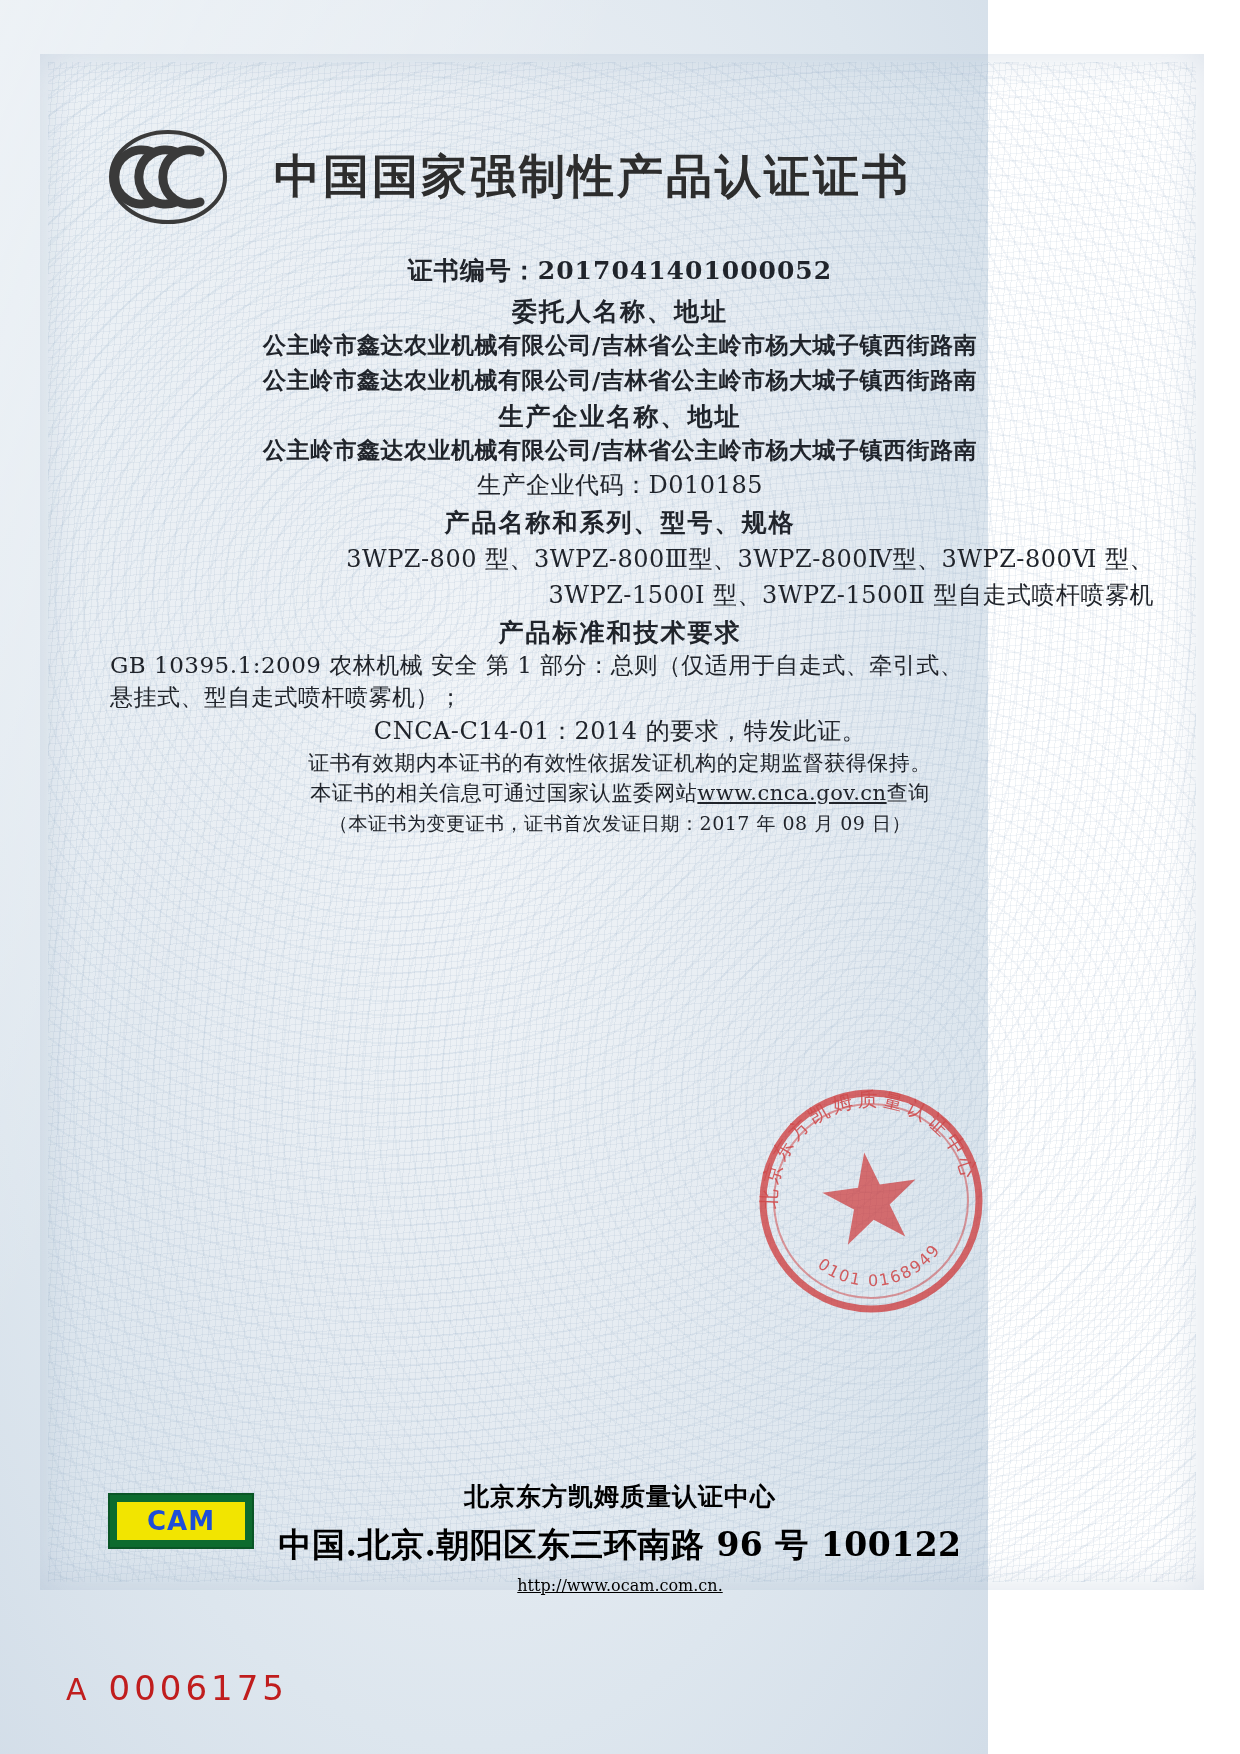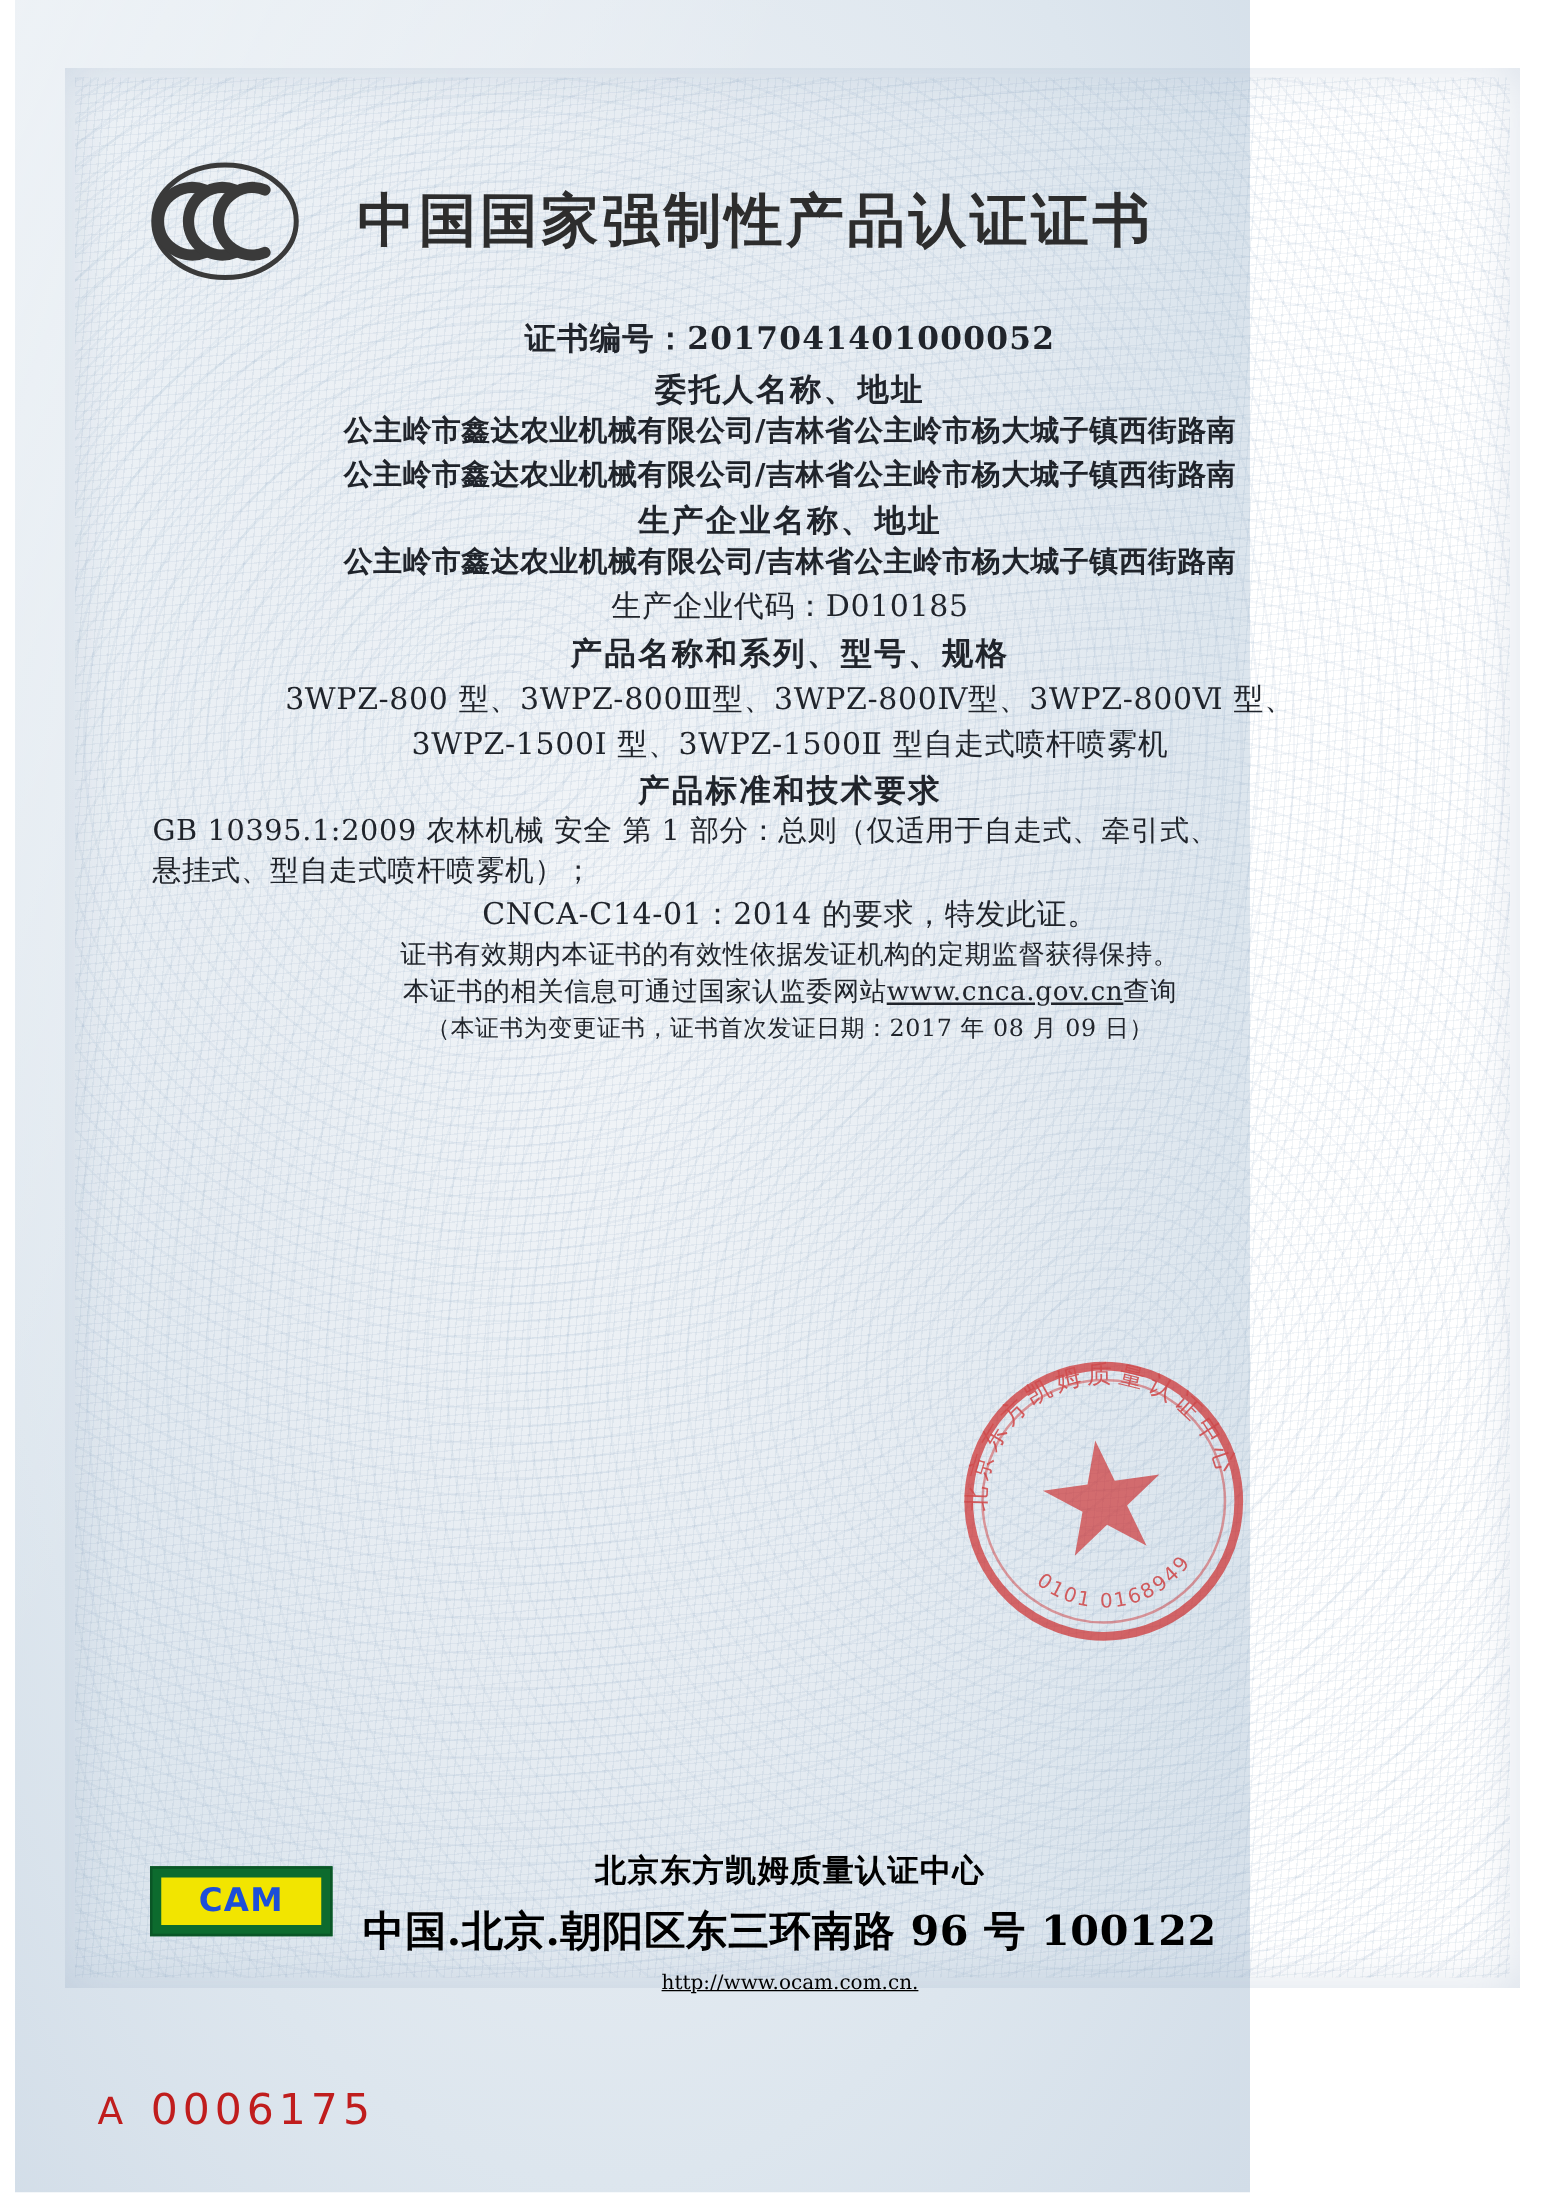--- a/index.html
+++ b/index.html
@@ -11,21 +11,21 @@
     width: 1240px;
     height: 1754px;
     font-family: "DejaVu Serif", "Liberation Serif", serif;
     overflow: hidden;
     position: relative;
   }
 
   
   #certificate-page {
     position: absolute;
-    left: 12px; top: 0;
+    left: 0; top: 0;
     width: 988px; height: 1754px;
     background:
       linear-gradient(115deg, rgba(255,255,255,0.55) 0%, rgba(255,255,255,0.0) 35%),
       radial-gradient(ellipse at 48% 42%, #f2f5f8 0%, #e6ecf2 45%, #dde6ee 70%, #d2dde8 100%);
   }
 
   
   #paper-texture {
     position: absolute;
     left: 48px; top: 62px;
@@ -112,20 +112,21 @@
     margin: 9px 0;
     text-align: left;
     padding-left: 24px;
     font-weight: 500;
   }
   .spec-line {
     font-size: 24px;
     letter-spacing: 0.5px;
     margin: 12px 0;
     font-weight: 500;
+    text-align: right;
   }
   .date-line {
     font-size: 27px;
     font-weight: 600;
     letter-spacing: 1px;
     margin: 18px 0 10px 0;
   }
   .note {
     font-size: 21px;
     letter-spacing: 0.5px;

